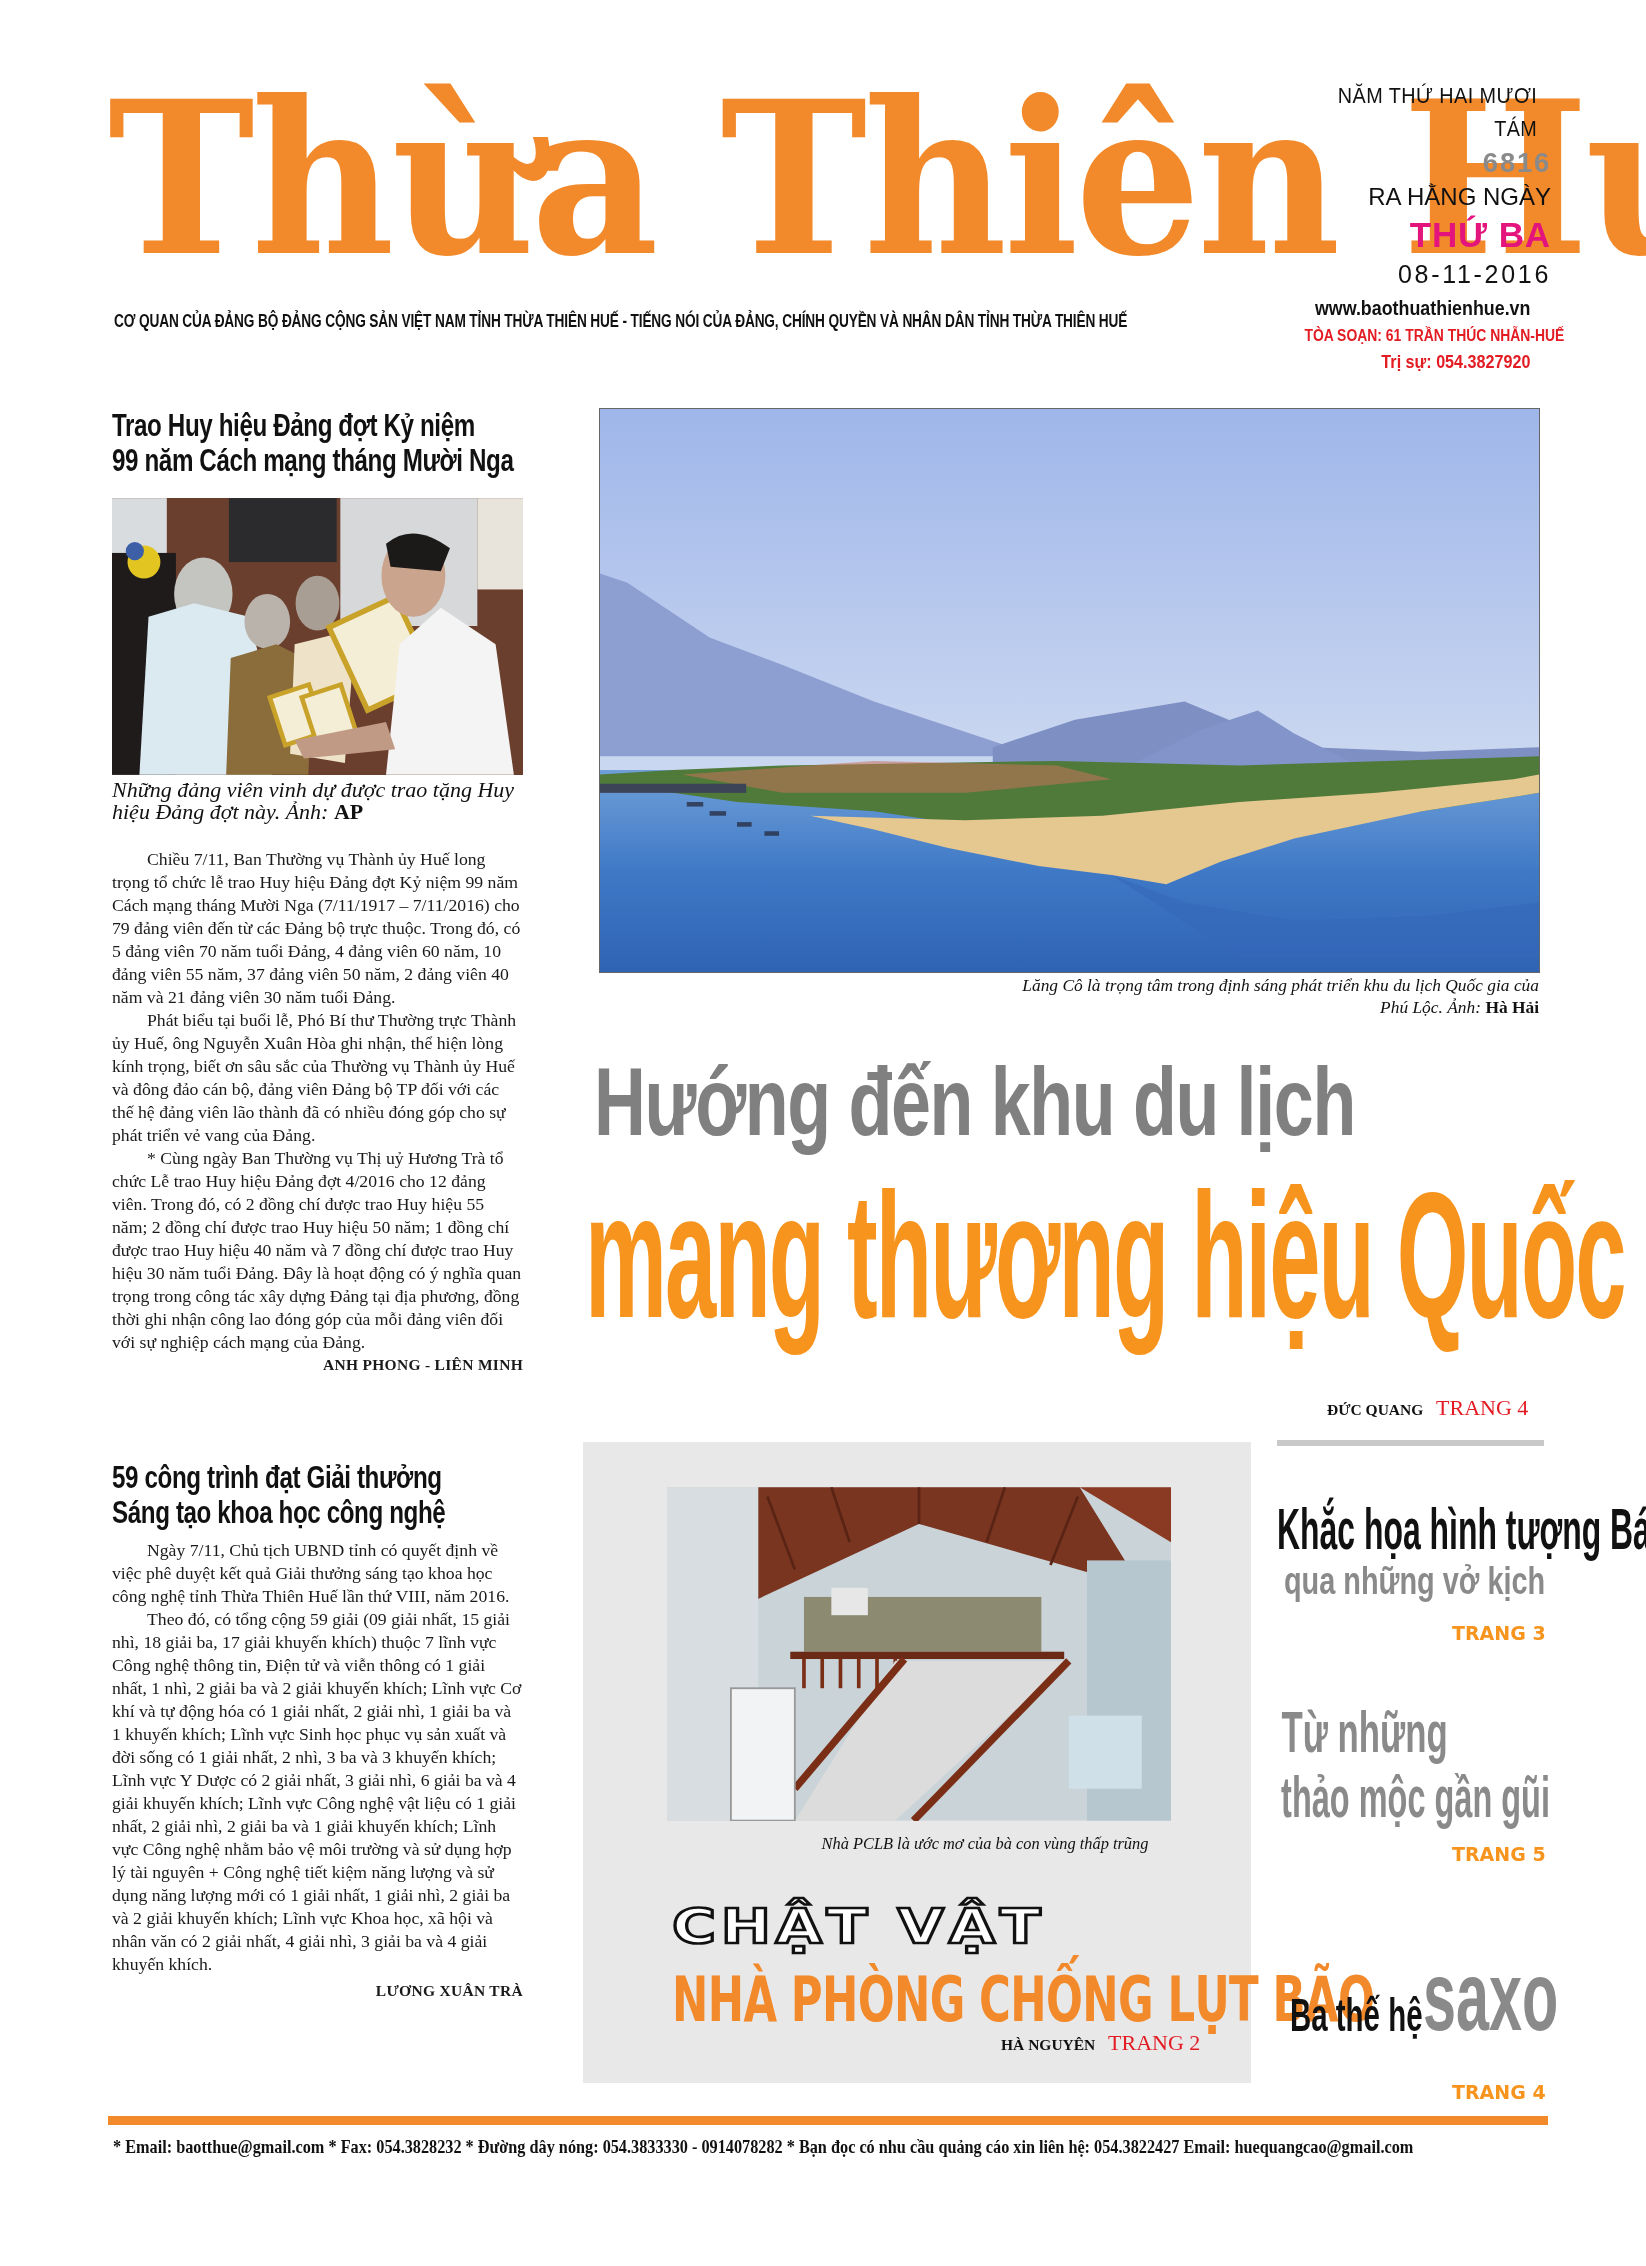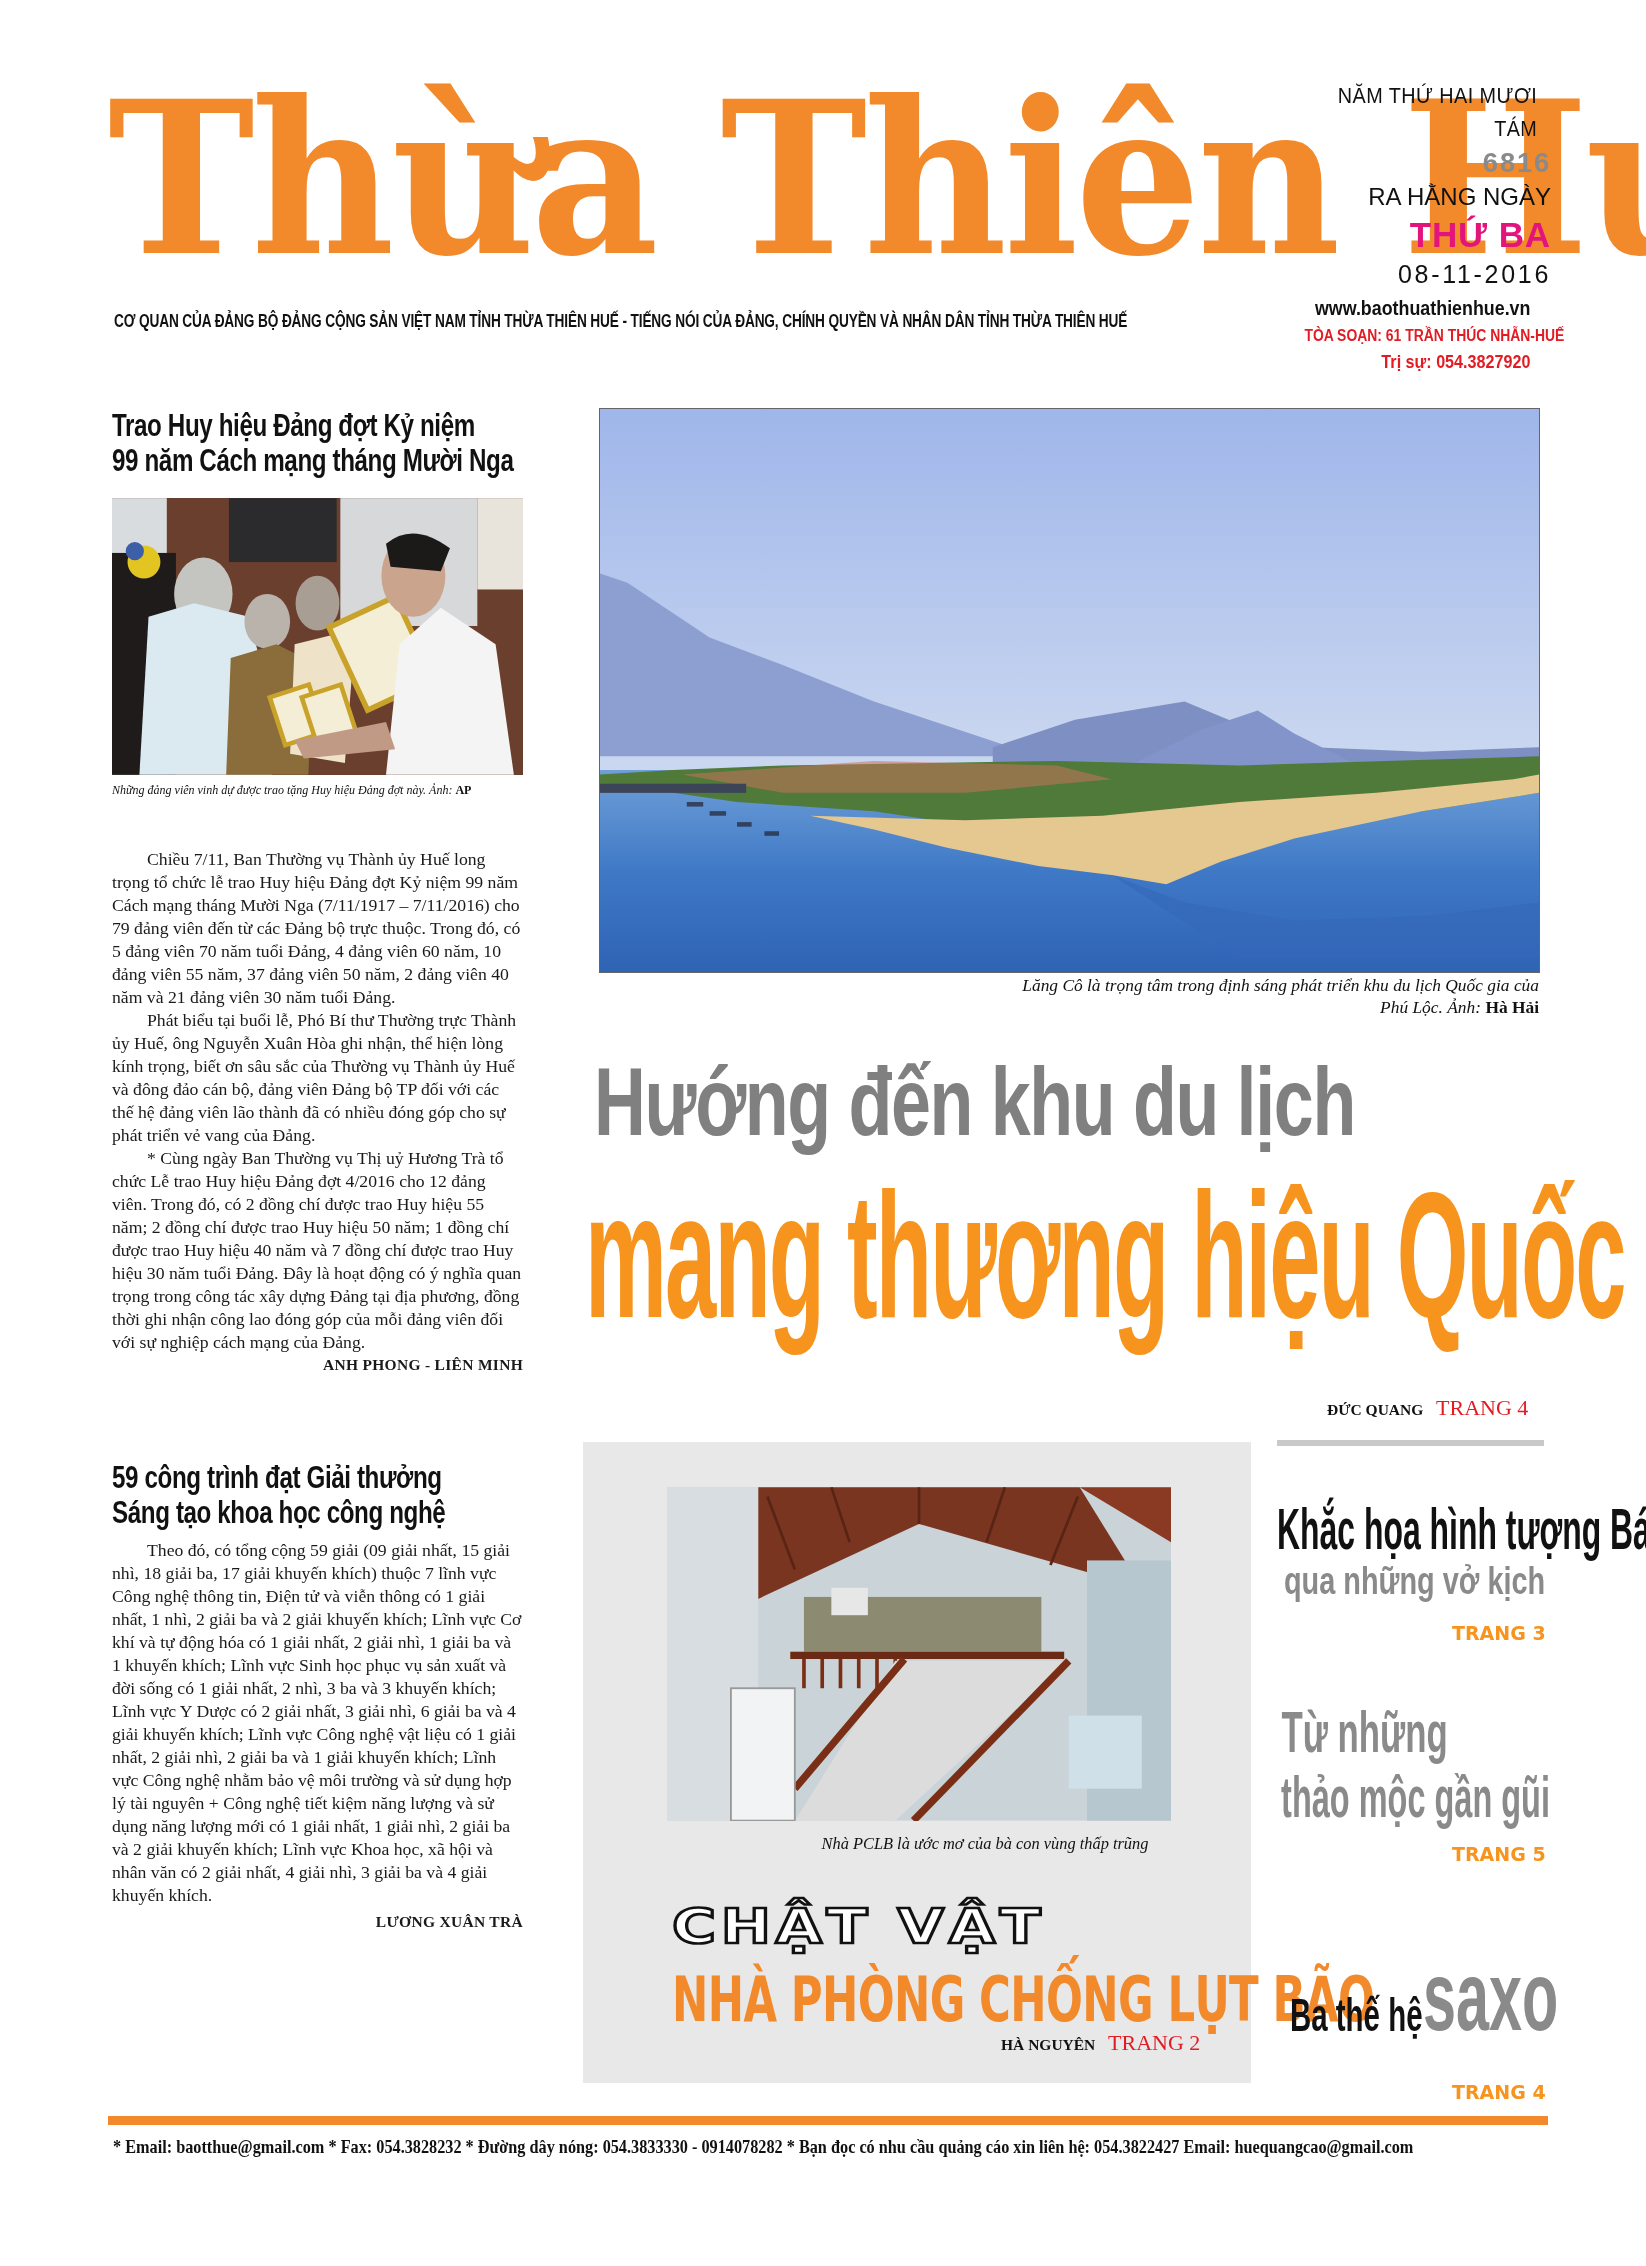--- a/index.html
+++ b/index.html
@@ -17,21 +17,21 @@
   .info .web { font-size:21px; font-weight:bold; line-height:31px; transform:scaleX(0.85); }
   .info .addr { font-size:17.4px; font-weight:bold; color:#E31B23; line-height:25.6px; transform:scaleX(0.8); white-space:nowrap; }
   .info .phone { font-size:19px; font-weight:bold; color:#E31B23; line-height:25.6px; transform:scaleX(0.85); }
   
   .lcol { left:112px; width:411px; }
   .headline-sm { font-family:"Liberation Sans", sans-serif; font-weight:bold; font-size:31px; line-height:35px; transform:scaleX(0.78); transform-origin:left top; width:530px; letter-spacing:-0.5px; }
   .body-text { font-family:"Liberation Serif", serif; font-size:17.7px; line-height:23px; text-align:left; color:#1a1a1a; }
   .body-text p { margin:0; text-indent:35px; }
   .body-text b { font-weight:normal; }
   .byline { text-align:right; font-weight:bold; font-size:15.5px; line-height:22px; letter-spacing:0.3px; }
-  .caption-i { font-style:italic; font-size:12px; line-height:22px; }
+  .caption-i { font-style:italic; font-size:22px; line-height:22px; }
   .caption-i b { font-style:normal; font-weight:bold; }
   .photo { overflow:hidden; }
   
   .hl1 { left:594px; top:1051px; font-family:"Liberation Sans", sans-serif; font-weight:bold; font-size:97px; line-height:101px; color:#808080; white-space:nowrap; transform:scaleX(0.74); transform-origin:left top; letter-spacing:-1.8px; }
   .hl2 { left:585px; top:1159px; font-family:"Liberation Sans", sans-serif; font-weight:bold; font-size:179px; line-height:192px; color:#F7941D; white-space:nowrap; transform:scaleX(0.515); transform-origin:left top; letter-spacing:-3.7px; }
   .pageref { font-family:"Liberation Serif", serif; white-space:nowrap; }
   .pageref .by { font-weight:bold; font-size:15.5px; color:#111; margin-right:9.1px; }
   .pageref .pg { font-size:22px; color:#E31B23; }
   
   .greybox { left:583px; top:1442px; width:668px; height:641px; background:#e8e8e8; }
@@ -107,20 +107,21 @@
   <div class="byline">ANH PHONG - LIÊN MINH</div>
 </div>
 
 <div class="abs lcol" style="top:1460px;">
   <div class="headline-sm">
     <div>59 công trình đạt Giải thưởng</div>
     <div>Sáng tạo khoa học công nghệ</div>
   </div>
 </div>
 <div class="abs lcol body-text" style="top:1539px;">
+  <p>Ngày 7/11, Chủ tịch UBND tỉnh có quyết định về việc phê duyệt kết quả Giải thưởng sáng tạo khoa học công nghệ tỉnh Thừa Thiên Huế lần thứ VIII, năm 2016.</p>
   <p>Theo đó, có tổng cộng 59 giải (09 giải nhất, 15 giải nhì, 18 giải ba, 17 giải khuyến khích) thuộc 7 lĩnh vực Công nghệ thông tin, Điện tử và viễn thông có 1 giải nhất, 1 nhì, 2 giải ba và 2 giải khuyến khích; Lĩnh vực Cơ khí và tự động hóa có 1 giải nhất, 2 giải nhì, 1 giải ba và 1 khuyến khích; Lĩnh vực Sinh học phục vụ sản xuất và đời sống có 1 giải nhất, 2 nhì, 3 ba và 3 khuyến khích; Lĩnh vực Y Dược có 2 giải nhất, 3 giải nhì, 6 giải ba và 4 giải khuyến khích; Lĩnh vực Công nghệ vật liệu có 1 giải nhất, 2 giải nhì, 2 giải ba và 1 giải khuyến khích; Lĩnh vực Công nghệ nhằm bảo vệ môi trường và sử dụng hợp lý tài nguyên + Công nghệ tiết kiệm năng lượng và sử dụng năng lượng mới có 1 giải nhất, 1 giải nhì, 2 giải ba và 2 giải khuyến khích; Lĩnh vực Khoa học, xã hội và nhân văn có 2 giải nhất, 4 giải nhì, 3 giải ba và 4 giải khuyến khích.</p>
   <div class="byline" style="margin-top:3.7px;">LƯƠNG XUÂN TRÀ</div>
 </div>
 
 <div class="abs photo" style="left:599px; top:408px; width:939px; height:563px; border:0.9px solid #666;">
   <svg width="939" height="563" viewBox="0 0 1028 616" preserveAspectRatio="none">
     <defs>
       <linearGradient id="sky" x1="0" y1="0" x2="0" y2="1">
         <stop offset="0" stop-color="#9fb6ea"></stop>
         <stop offset="0.6" stop-color="#c9d6f0"></stop>

